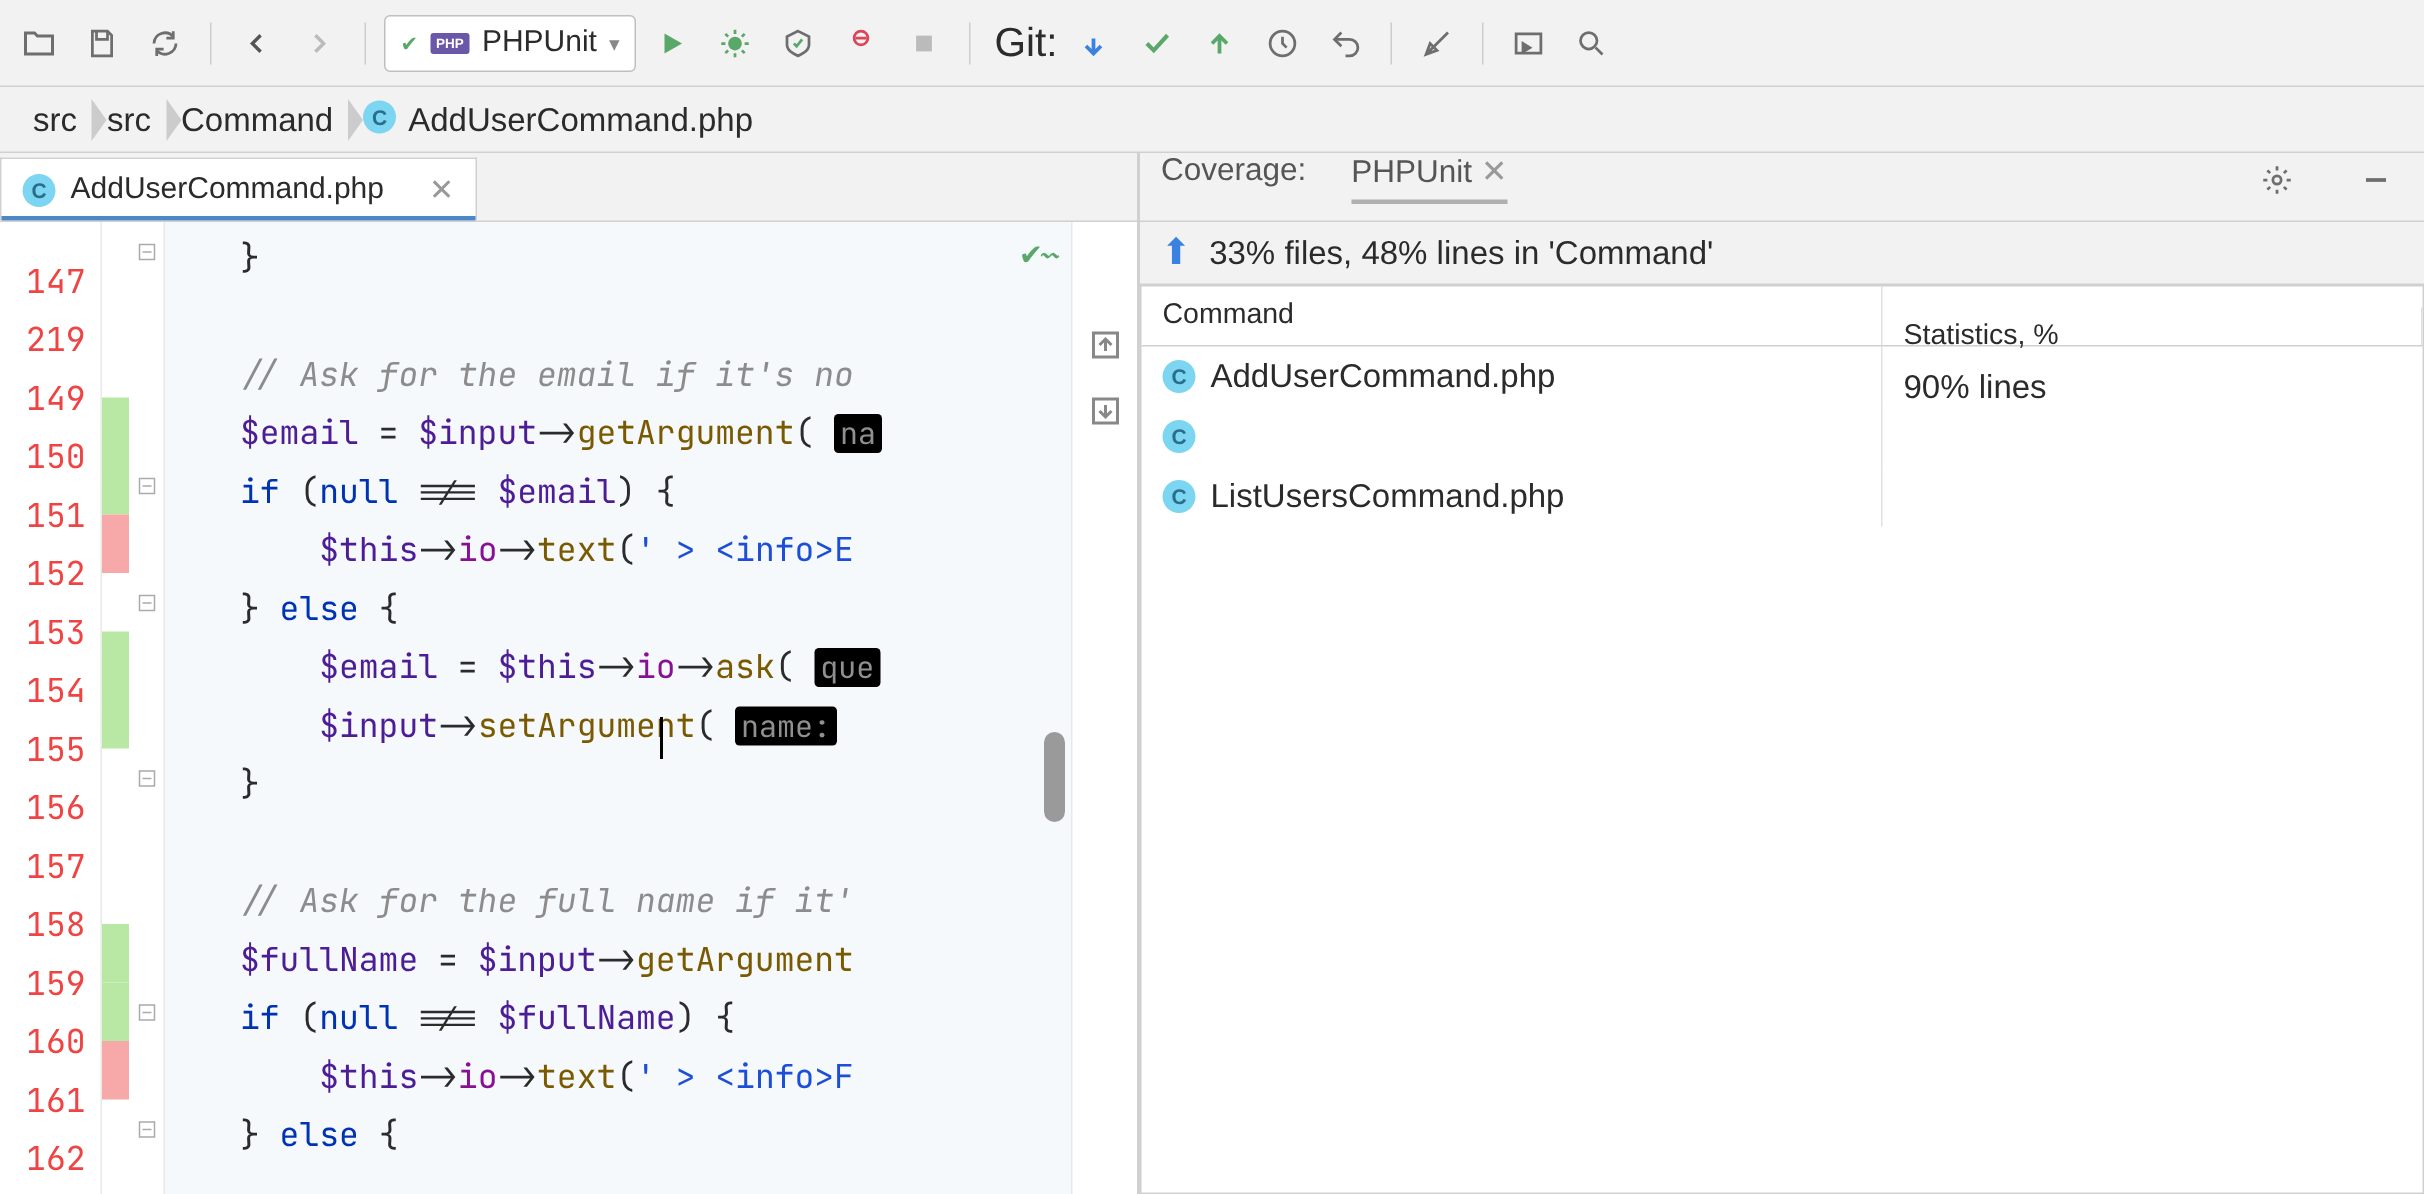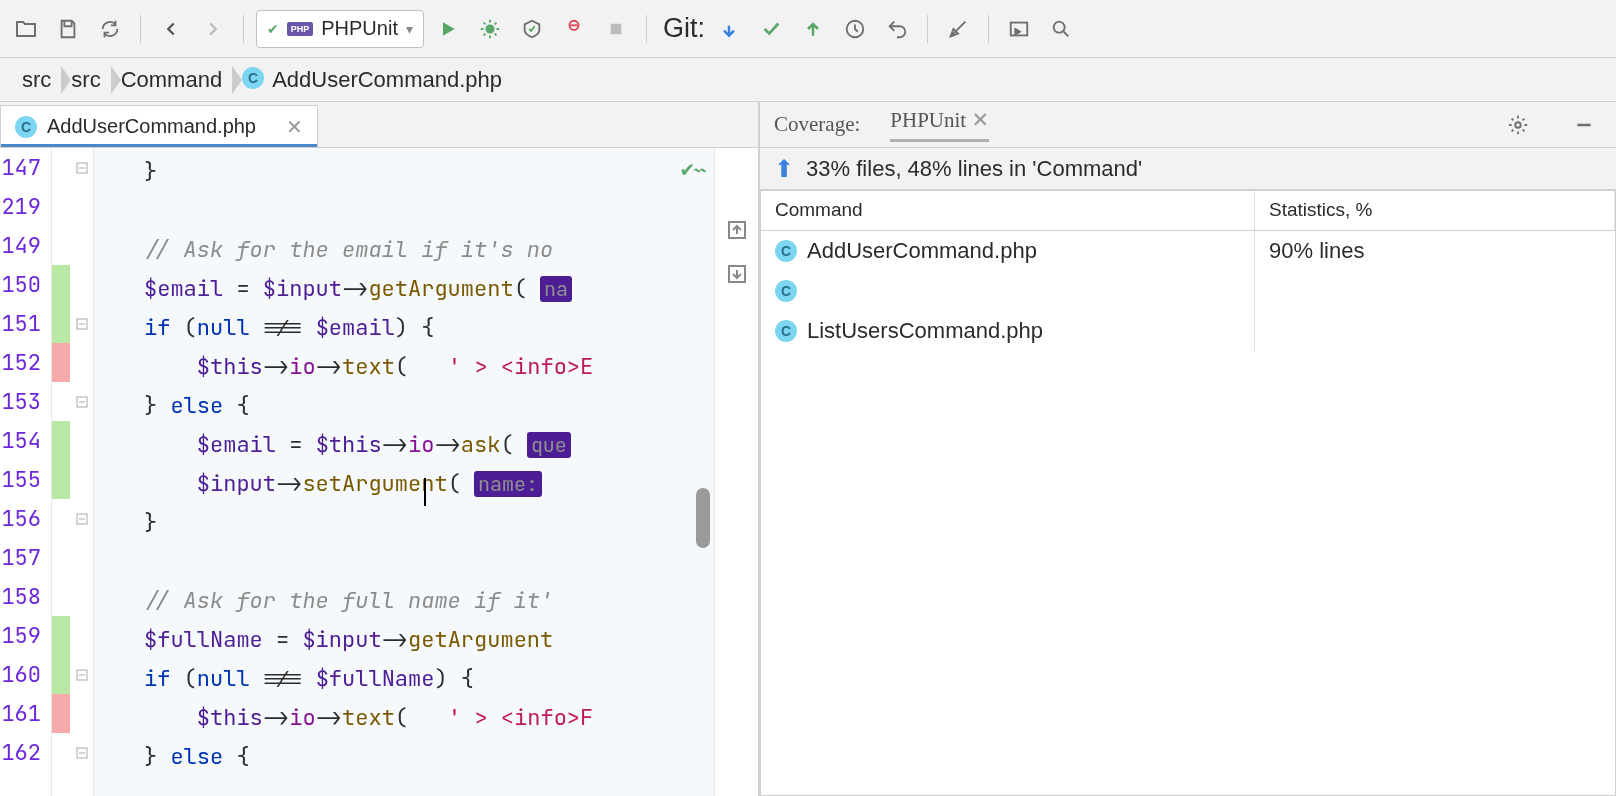--- a/index.html
+++ b/index.html
@@ -27,54 +27,54 @@
 
 .main { flex: 1; display: flex; overflow: hidden; }
 
 
 .editor-pane { width: 760px; display: flex; flex-direction: column; border-right: 2px solid #d0d0d0; background: #fff; }
 .tabbar { height: 46px; background: #f2f2f2; border-bottom: 1px solid #d0d0d0; display: flex; align-items: flex-end; }
 .tab { height: 42px; background: #fff; border: 1px solid #d0d0d0; border-bottom: none; display: flex; align-items: center; padding: 0 14px; gap: 10px; font-size: 20px; color: #2b2b2b; position: relative; }
 .tab::after { content: ""; position: absolute; left: 0; right: 0; bottom: 0; height: 3px; background: #4a88c7; }
 .tab .close { color: #999; margin-left: 20px; }
 .editor-body { flex: 1; display: flex; overflow: hidden; font-family: "JetBrains Mono", "Consolas", monospace; font-size: 22px; position: relative; }
-.gutter { width: 52px; background: #fff; border-right: 1px solid #e8e8e8; text-align: right; color: #6d28d9; padding-top: 0; }
+.gutter { width: 68px; background: #fff; border-right: 1px solid #e8e8e8; text-align: right; color: #ef4444; padding-top: 20px; }
 .gutter div { height: 39px; line-height: 39px; padding-right: 10px; }
 .cov-strip { width: 18px; background: #fff; }
 .cov-strip div { height: 39px; }
 .cov-green { background: #b9e8a5; }
 .cov-red { background: #f7a8a8; }
 .fold-strip { width: 24px; background: #fff; border-right: 1px solid #e8e8e8; }
 .fold-strip div { height: 39px; display: flex; align-items: center; justify-content: center; color: #aaa; }
 .code { flex: 1; background: #f5f9fc; padding-top: 4px; overflow: hidden; position: relative; }
 .code .line { height: 39px; line-height: 39px; white-space: pre; padding-left: 50px; color: #2b2b2b; }
 .kw { color: #0033b3; }
 .var { color: #4c1d95; }
-.str { color: #be185d; margin-left: 40px; }
+.str { color: #1d4ed8; }
 .fn { color: #7a5a00; }
 .prop { color: #871094; }
 .cmt { color: #8c8c8c; font-style: italic; }
-.hint { background: #4c1d95; color: #909090; font-style: normal; border-radius: 3px; padding: 0 4px; font-size: 20px; }
+.hint { background: #000000; color: #909090; font-style: normal; border-radius: 3px; padding: 0 4px; font-size: 20px; }
 .editor-markers { position: absolute; top: 6px; right: 8px; color: #59a869; }
 .side-icons { width: 44px; background: #fff; border-left: 1px solid #e8e8e8; padding-top: 60px; }
 .side-icons div { height: 44px; display: flex; align-items: center; justify-content: center; color: #888; }
 .scrollbar { position: absolute; right: 4px; top: 340px; width: 14px; height: 60px; background: #9a9a9a; border-radius: 7px; }
 
 
 .coverage-pane { flex: 1; display: flex; flex-direction: column; background: #f2f2f2; }
-.cov-header { height: 46px; border-bottom: 1px solid #d0d0d0; display: flex; align-items: center; padding: 0 14px; gap: 30px; font-size: 21px; color: #555; font-family: Liberation Serif, serif; }
+.cov-header { height: 46px; border-bottom: 1px solid #d0d0d0; display: flex; align-items: flex-start; padding: 0 14px; gap: 30px; font-size: 21px; color: #555; }
 .cov-header .active-tab { border-bottom: 3px solid #b0b0b0; padding-bottom: 6px; }
 .cov-header .spacer { flex: 1; }
 .cov-summary { height: 42px; display: flex; align-items: center; padding: 0 14px; gap: 12px; font-size: 22px; color: #2b2b2b; border-bottom: 1px solid #d0d0d0; background: #f2f2f2; }
 .up-arrow { color: #3b82e0; font-size: 24px; }
 .cov-table { flex: 1; background: #fff; border: 1px solid #d0d0d0; display: flex; flex-direction: column; }
 .cov-thead { display: flex; height: 40px; border-bottom: 1px solid #d0d0d0; font-size: 19px; color: #2b2b2b; }
 .cov-thead > div { padding: 8px 14px; border-right: 1px solid #e0e0e0; }
 .col-el { flex: 1; }
-.col-st { width: 360px; }
+.col-st { width: 360px; margin-top: 14px; }
 .cov-row { display: flex; height: 40px; font-size: 22px; color: #2b2b2b; }
 .cov-row > div { padding: 6px 14px; display: flex; align-items: center; gap: 10px; }
 .cov-row .col-el { border-right: 1px solid #e0e0e0; }
 .cursor-caret { position: absolute; width: 2px; height: 28px; background: #000; }
 </style>
 </head>
 <body>
 
 <div class="toolbar">
   <div class="tbtn">

